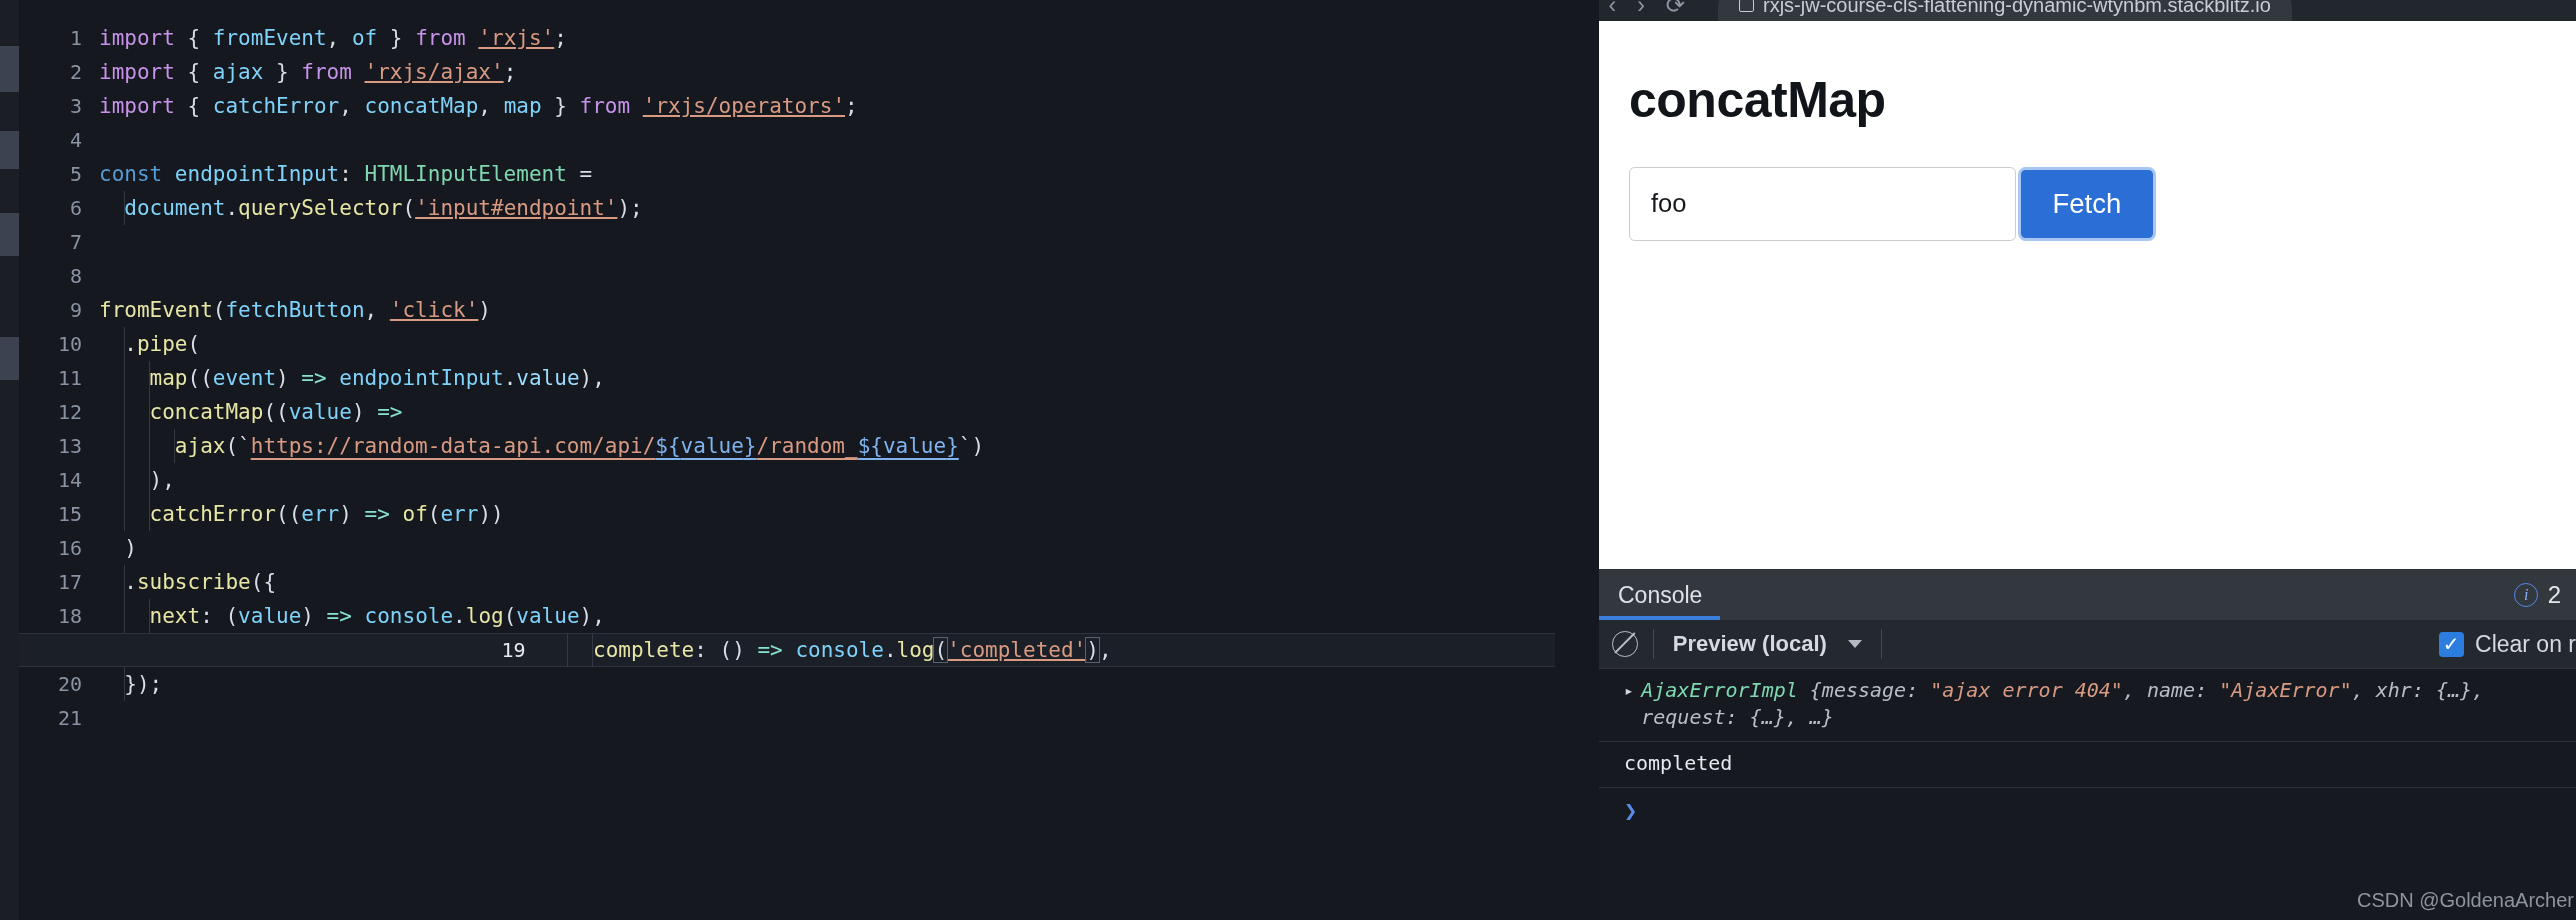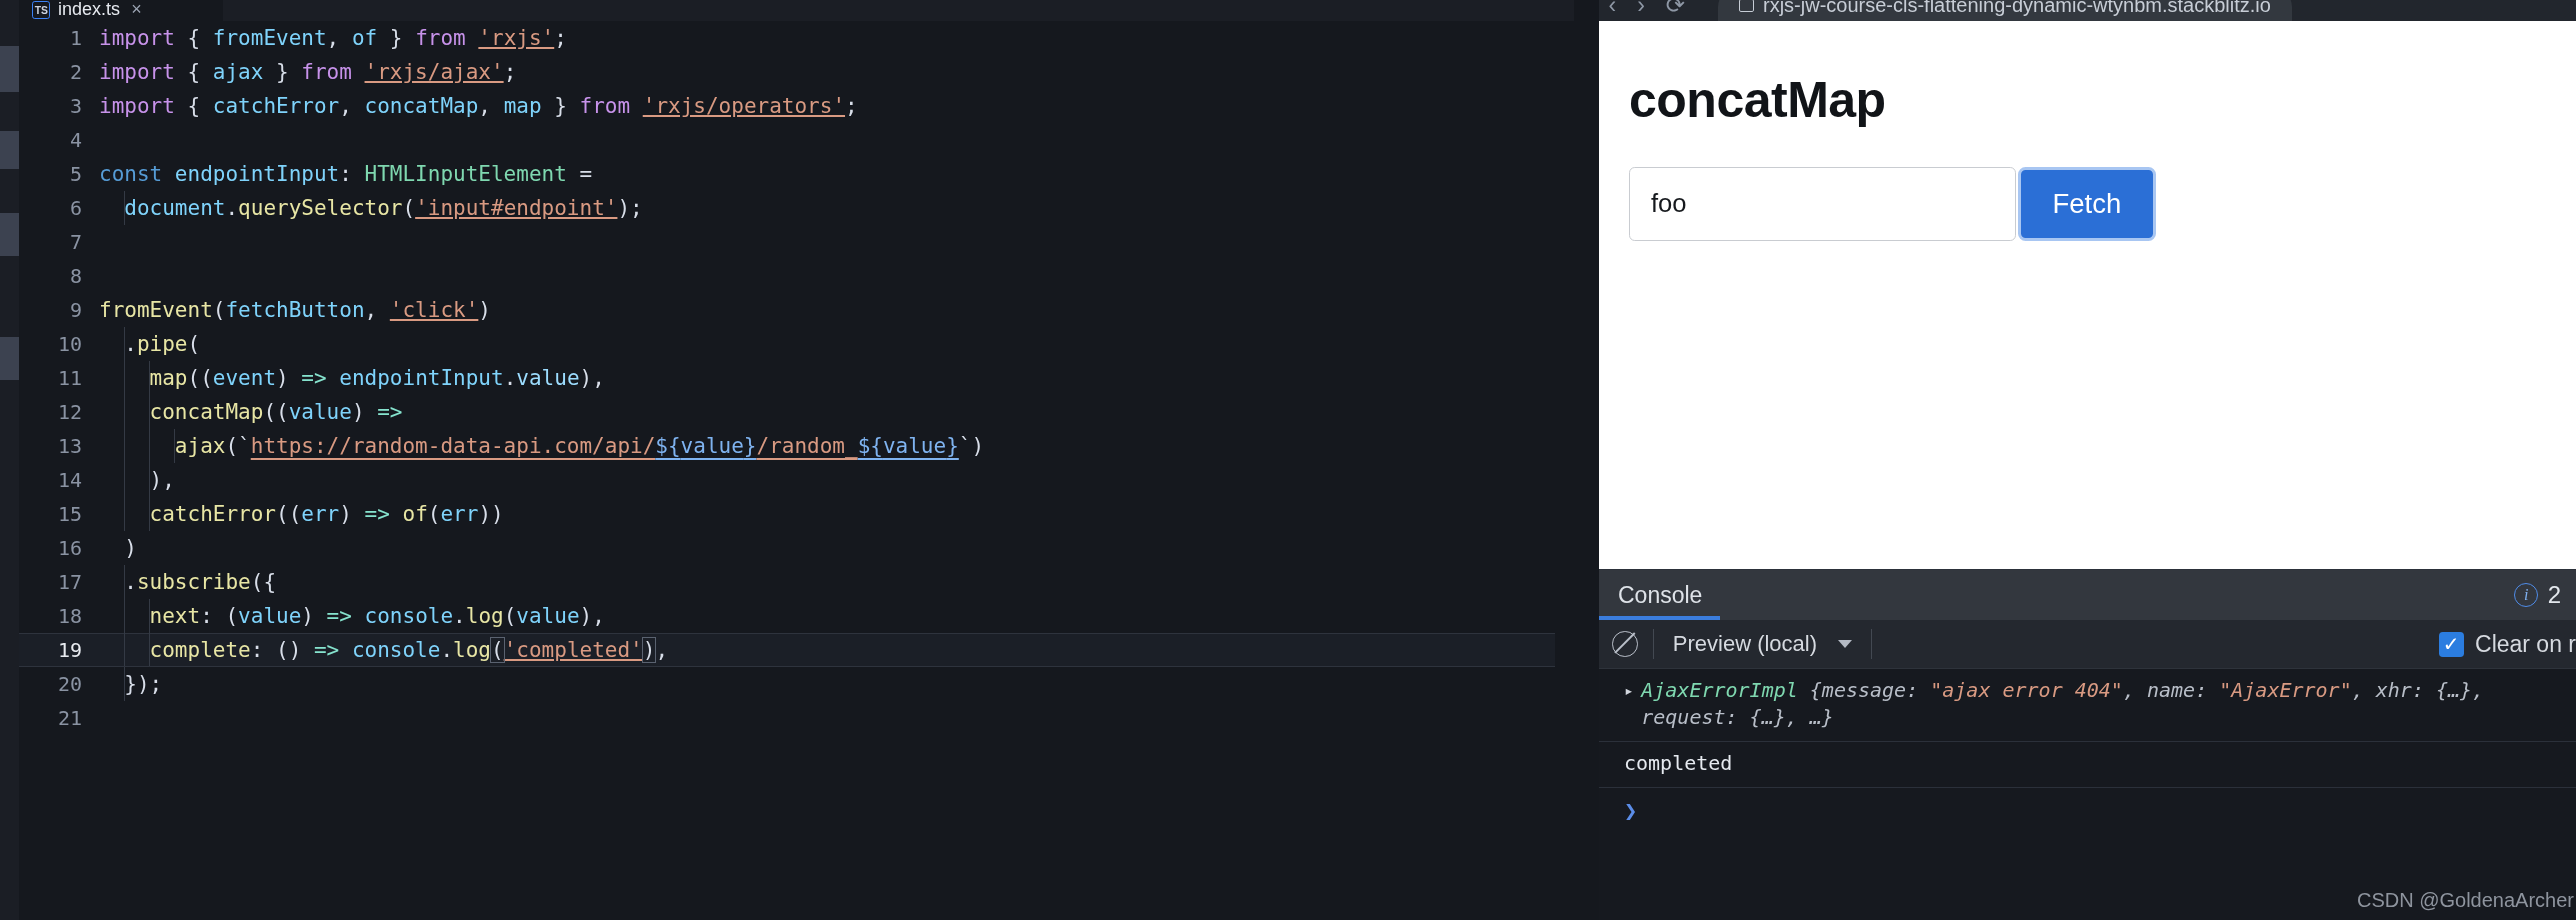--- a/index.html
+++ b/index.html
@@ -63,21 +63,21 @@
     line-height: 34px;
     overflow: hidden;
   }
   .code-line {
     position: relative;
     height: 34px;
     display: flex;
     white-space: pre;
   }
   .code-line.active { background: #1c2franka; }
-  .code-line.active { background: #1b1f27; }
+  .code-line.active { background: #1b1f27; justify-content: center; }
   .code-line.active::before,
   .code-line.active::after {
     content: ""; position: absolute; left: 0; right: 0; height: 0.9px;
     background: #2e333d;
   }
   .code-line.active::before { top: 0; }
   .code-line.active::after  { bottom: 0; }
   .ln {
     flex: 0 0 80px;
     text-align: right;
@@ -227,21 +227,21 @@
   }
   .no-entry::after {
     content: ""; position: absolute; left: 50%; top: -2.8px;
     width: 1.9px; height: 27.5px; background: #b9bfc9;
     transform: translateX(-50%) rotate(45deg);
   }
   .tb-sep { width: 0.9px; height: 30px; background: #434952; }
   #preview-select {
     display: flex; align-items: center; gap: 21px;
     padding: 0 19px;
-    color: #d6dae0; font-size: 22px;
+    color: #d6dae0; font-size: 22px; font-weight: bold;
   }
   .caret-down {
     width: 0; height: 0;
     border-left: 7.6px solid transparent;
     border-right: 7.6px solid transparent;
     border-top: 8.5px solid #b4bac4;
   }
   #clear-on-reload {
     position: absolute; right: 0; top: 0; height: 49px;
     display: flex; align-items: center; gap: 11.4px;
@@ -287,27 +287,20 @@
 
   <div id="editor-pane">
 
     <div id="activity-strip">
       <div class="strip-mark" id="strip-m1"></div>
       <div class="strip-mark" id="strip-m2"></div>
       <div class="strip-mark" id="strip-m3"></div>
       <div class="strip-mark" id="strip-m4"></div>
     </div>
 
-    <div id="tab-bar">
-      <div id="tab-active">
-        <span class="ts-badge">TS</span>
-        <span id="tab-title">index.ts</span>
-        <span id="tab-close">×</span>
-      </div>
-    </div>
 
     <div id="code-area">
         <div class="code-line"><span class="ln">1</span><span class="code-text"><span class="t-kw">import </span><span class="t-punc">{ </span><span class="t-var">fromEvent</span><span class="t-punc">, </span><span class="t-var">of</span><span class="t-punc"> } </span><span class="t-kw">from </span><span class="t-str">'rxjs'</span><span class="t-punc">;</span></span></div>
         <div class="code-line"><span class="ln">2</span><span class="code-text"><span class="t-kw">import </span><span class="t-punc">{ </span><span class="t-var">ajax</span><span class="t-punc"> } </span><span class="t-kw">from </span><span class="t-str">'rxjs/ajax'</span><span class="t-punc">;</span></span></div>
         <div class="code-line"><span class="ln">3</span><span class="code-text"><span class="t-kw">import </span><span class="t-punc">{ </span><span class="t-var">catchError</span><span class="t-punc">, </span><span class="t-var">concatMap</span><span class="t-punc">, </span><span class="t-var">map</span><span class="t-punc"> } </span><span class="t-kw">from </span><span class="t-str">'rxjs/operators'</span><span class="t-punc">;</span></span></div>
         <div class="code-line"><span class="ln">4</span><span class="code-text"></span></div>
         <div class="code-line"><span class="ln">5</span><span class="code-text"><span class="t-const">const </span><span class="t-var">endpointInput</span><span class="t-punc">: </span><span class="t-type">HTMLInputElement</span><span class="t-punc"> =</span></span></div>
         <div class="code-line"><span class="ln">6</span><span class="code-text"><span class="guide" style="left: 25px;"></span><span class="t-punc">  </span><span class="t-var">document</span><span class="t-punc">.</span><span class="t-fn">querySelector</span><span class="t-punc">(</span><span class="t-str">'input#endpoint'</span><span class="t-punc">);</span></span></div>
         <div class="code-line"><span class="ln">7</span></div>
         <div class="code-line"><span class="ln">8</span><span class="code-text"></span></div>

